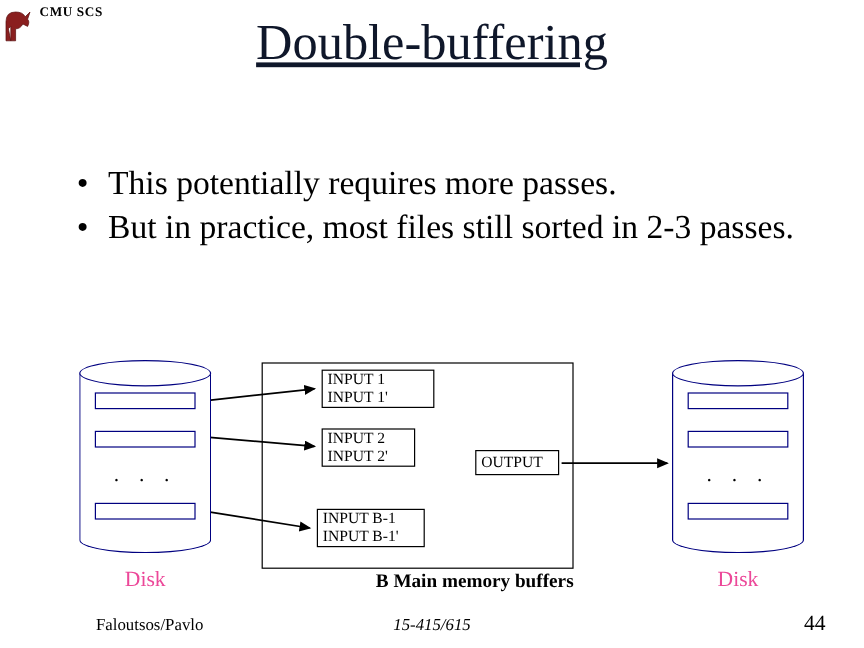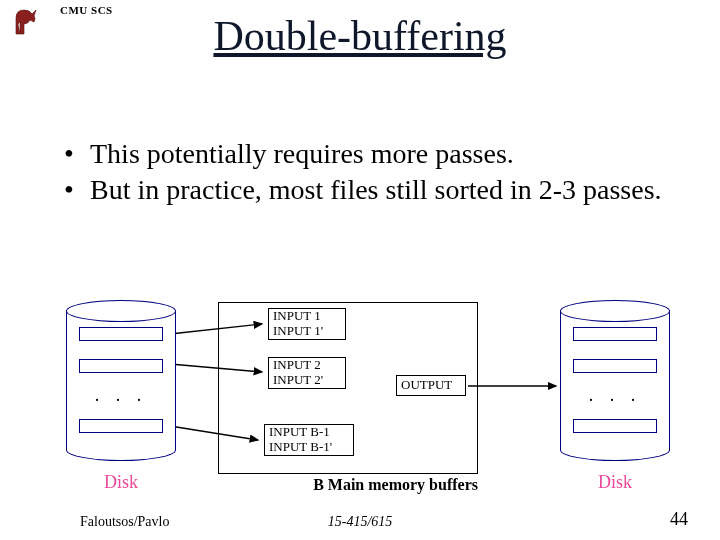--- a/index.html
+++ b/index.html
@@ -7,22 +7,22 @@
     margin: 0; padding: 0;
     width: 720px; height: 540px;
     background: #fff;
     font-family: "Times New Roman", Times, serif;
     color: #000;
     position: relative;
     overflow: hidden;
   }
   .header {
     position: absolute;
-    top: 6px; left: 12px;
-    display: flex; align-items: flex-start; gap: 22px; justify-content: center;
+    top: 6px; left: 1px;
+    display: flex; align-items: flex-start; gap: 6px; justify-content: center;
   }
   .header-text {
     font-size: 11px;
     font-weight: bold;
     letter-spacing: 0.5px;
     margin-top: -2px;
   }
   .title {
     position: absolute;
     top: 12px; left: 0; right: 0;
@@ -171,21 +171,21 @@
       <div class="cyl-slot" style="top:16px;"></div>
       <div class="cyl-slot" style="top:48px;"></div>
       <div class="cyl-dots" style="top:74px;">.  .  .</div>
       <div class="cyl-slot" style="top:108px;"></div>
     </div>
   </div>
   <div class="disk-label" style="left:66px; top:172px;">Disk</div>
 
   <div class="mem-box"></div>
 
-  <div class="buf" style="left:268px; top:8px; width:78px;">
+  <div class="buf" style="left:268px; top:8px; width:94px;">
     <span class="buf-label">INPUT 1</span>
     <span class="buf-label">INPUT 1'</span>
   </div>
 
   <div class="buf" style="left:268px; top:57px; width:78px;">
     <span class="buf-label">INPUT 2</span>
     <span class="buf-label">INPUT 2'</span>
   </div>
 
   <div class="buf" style="left:264px; top:124px; width:90px;">

